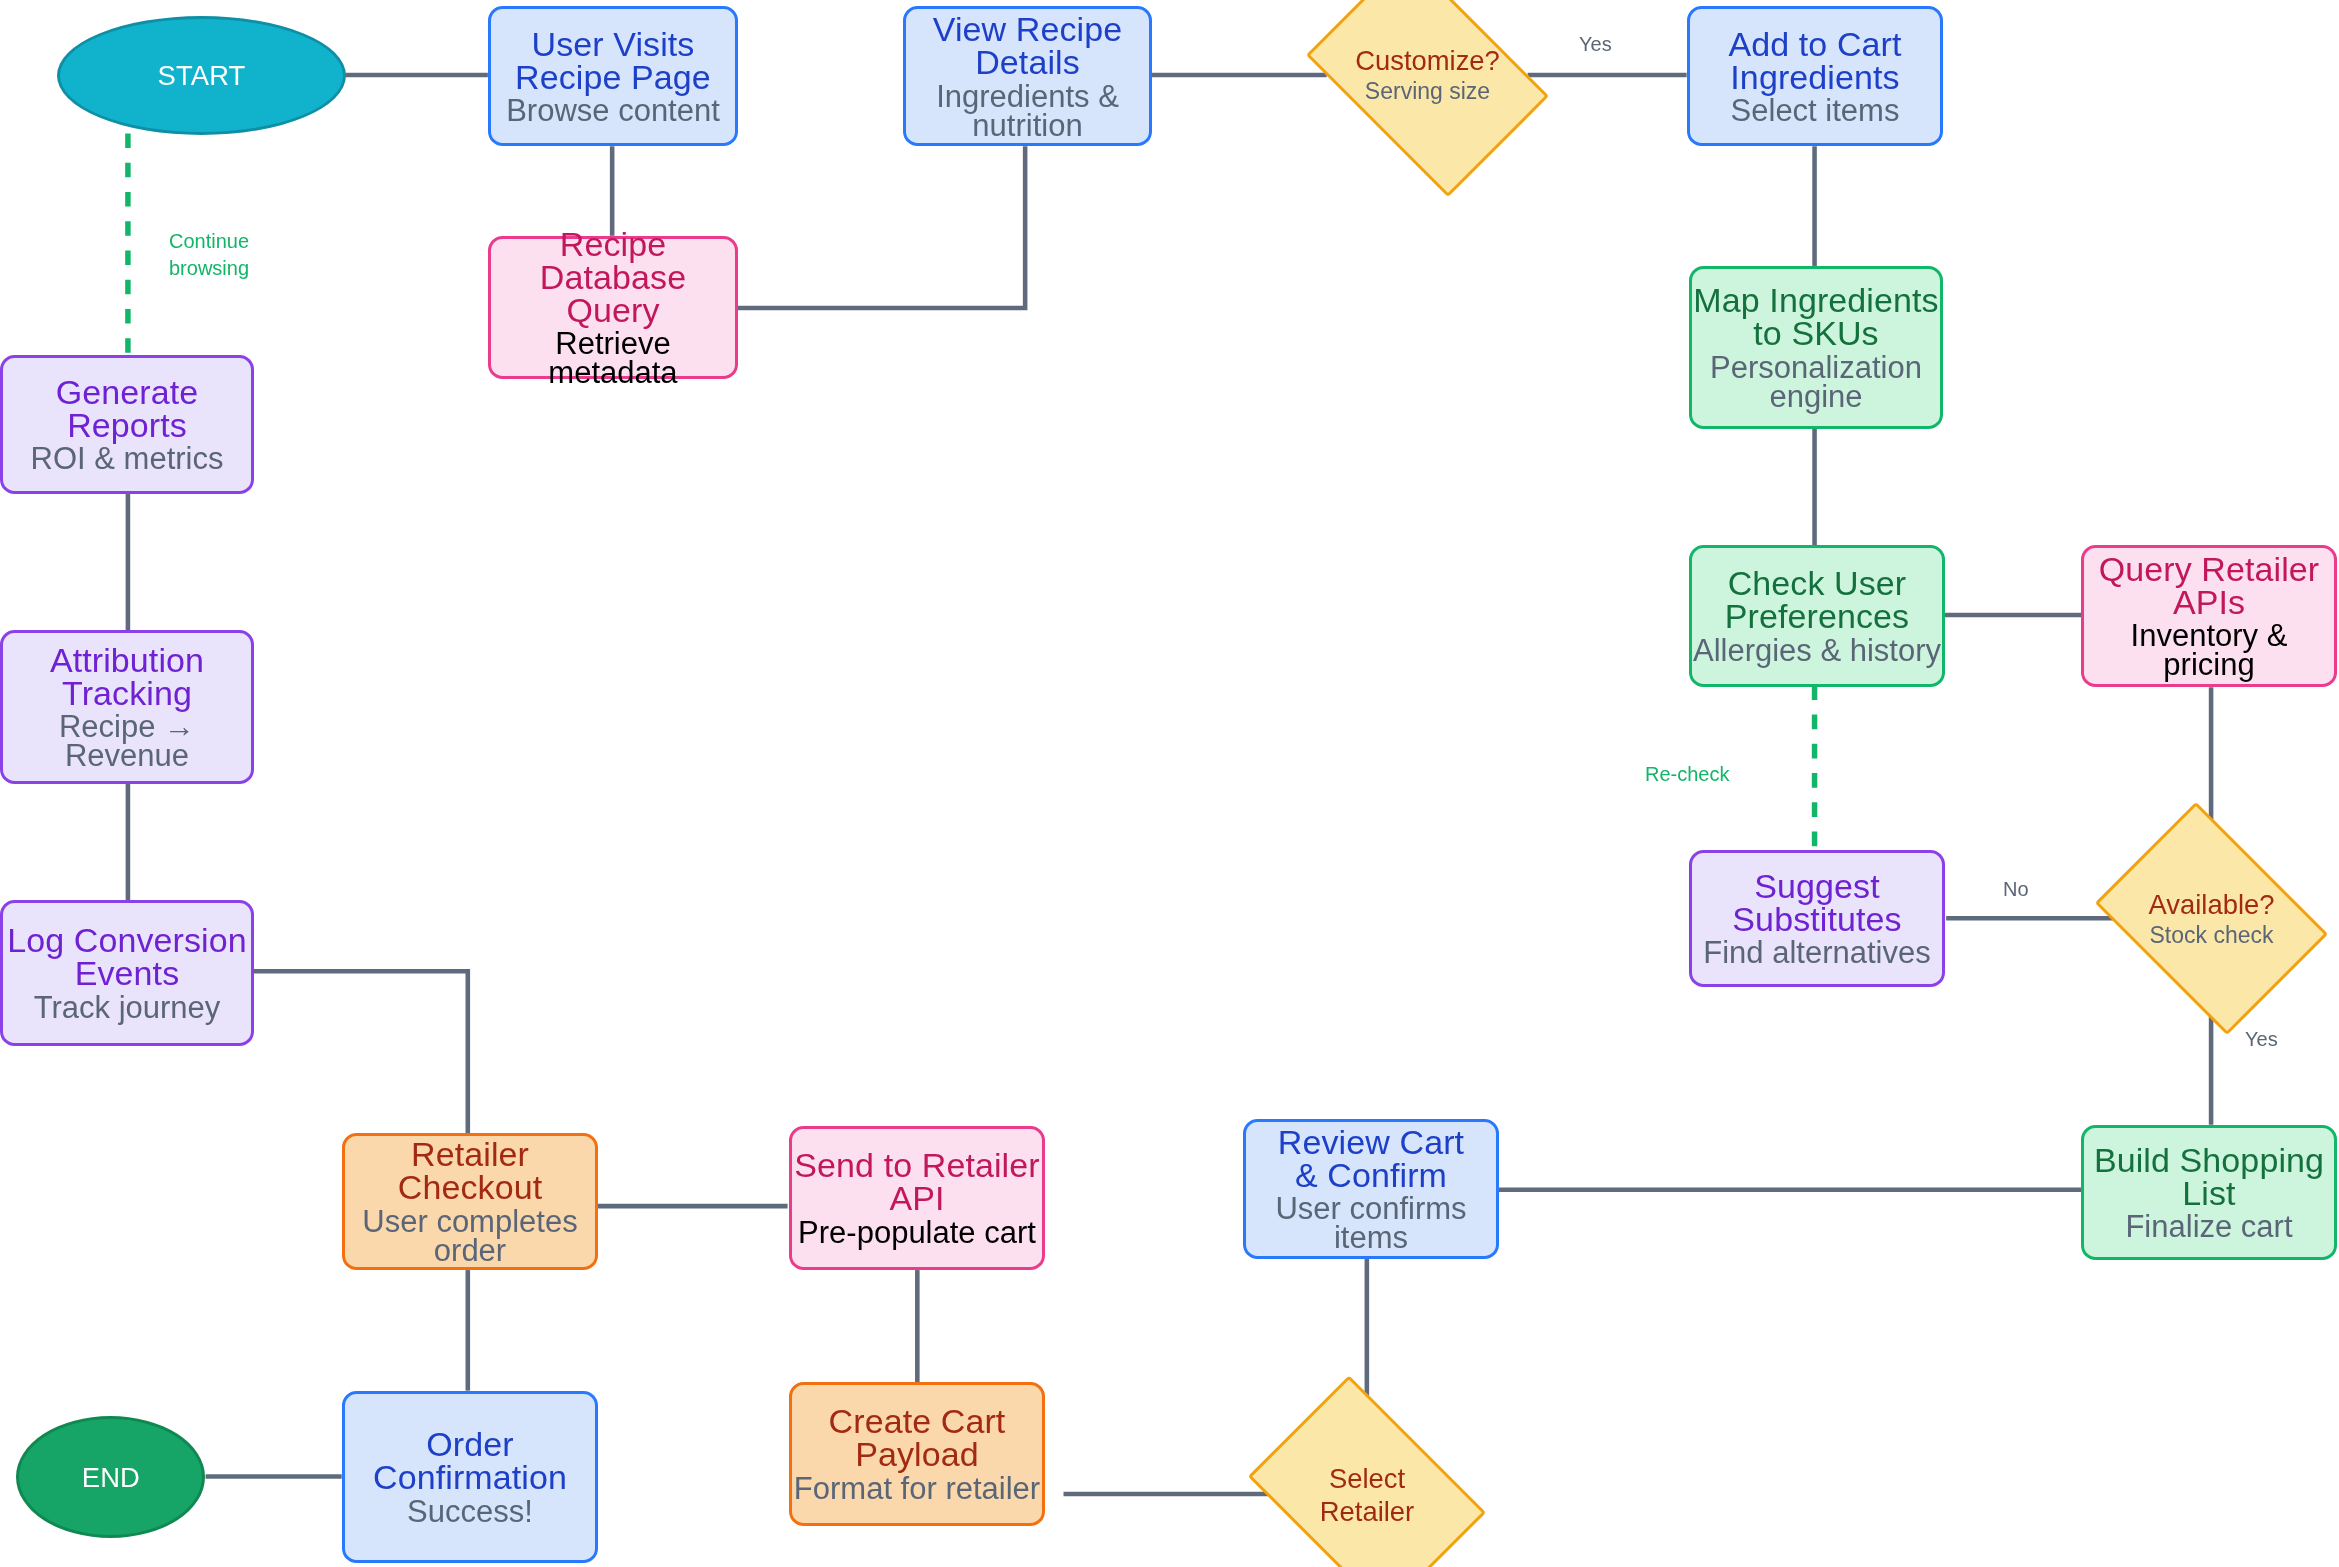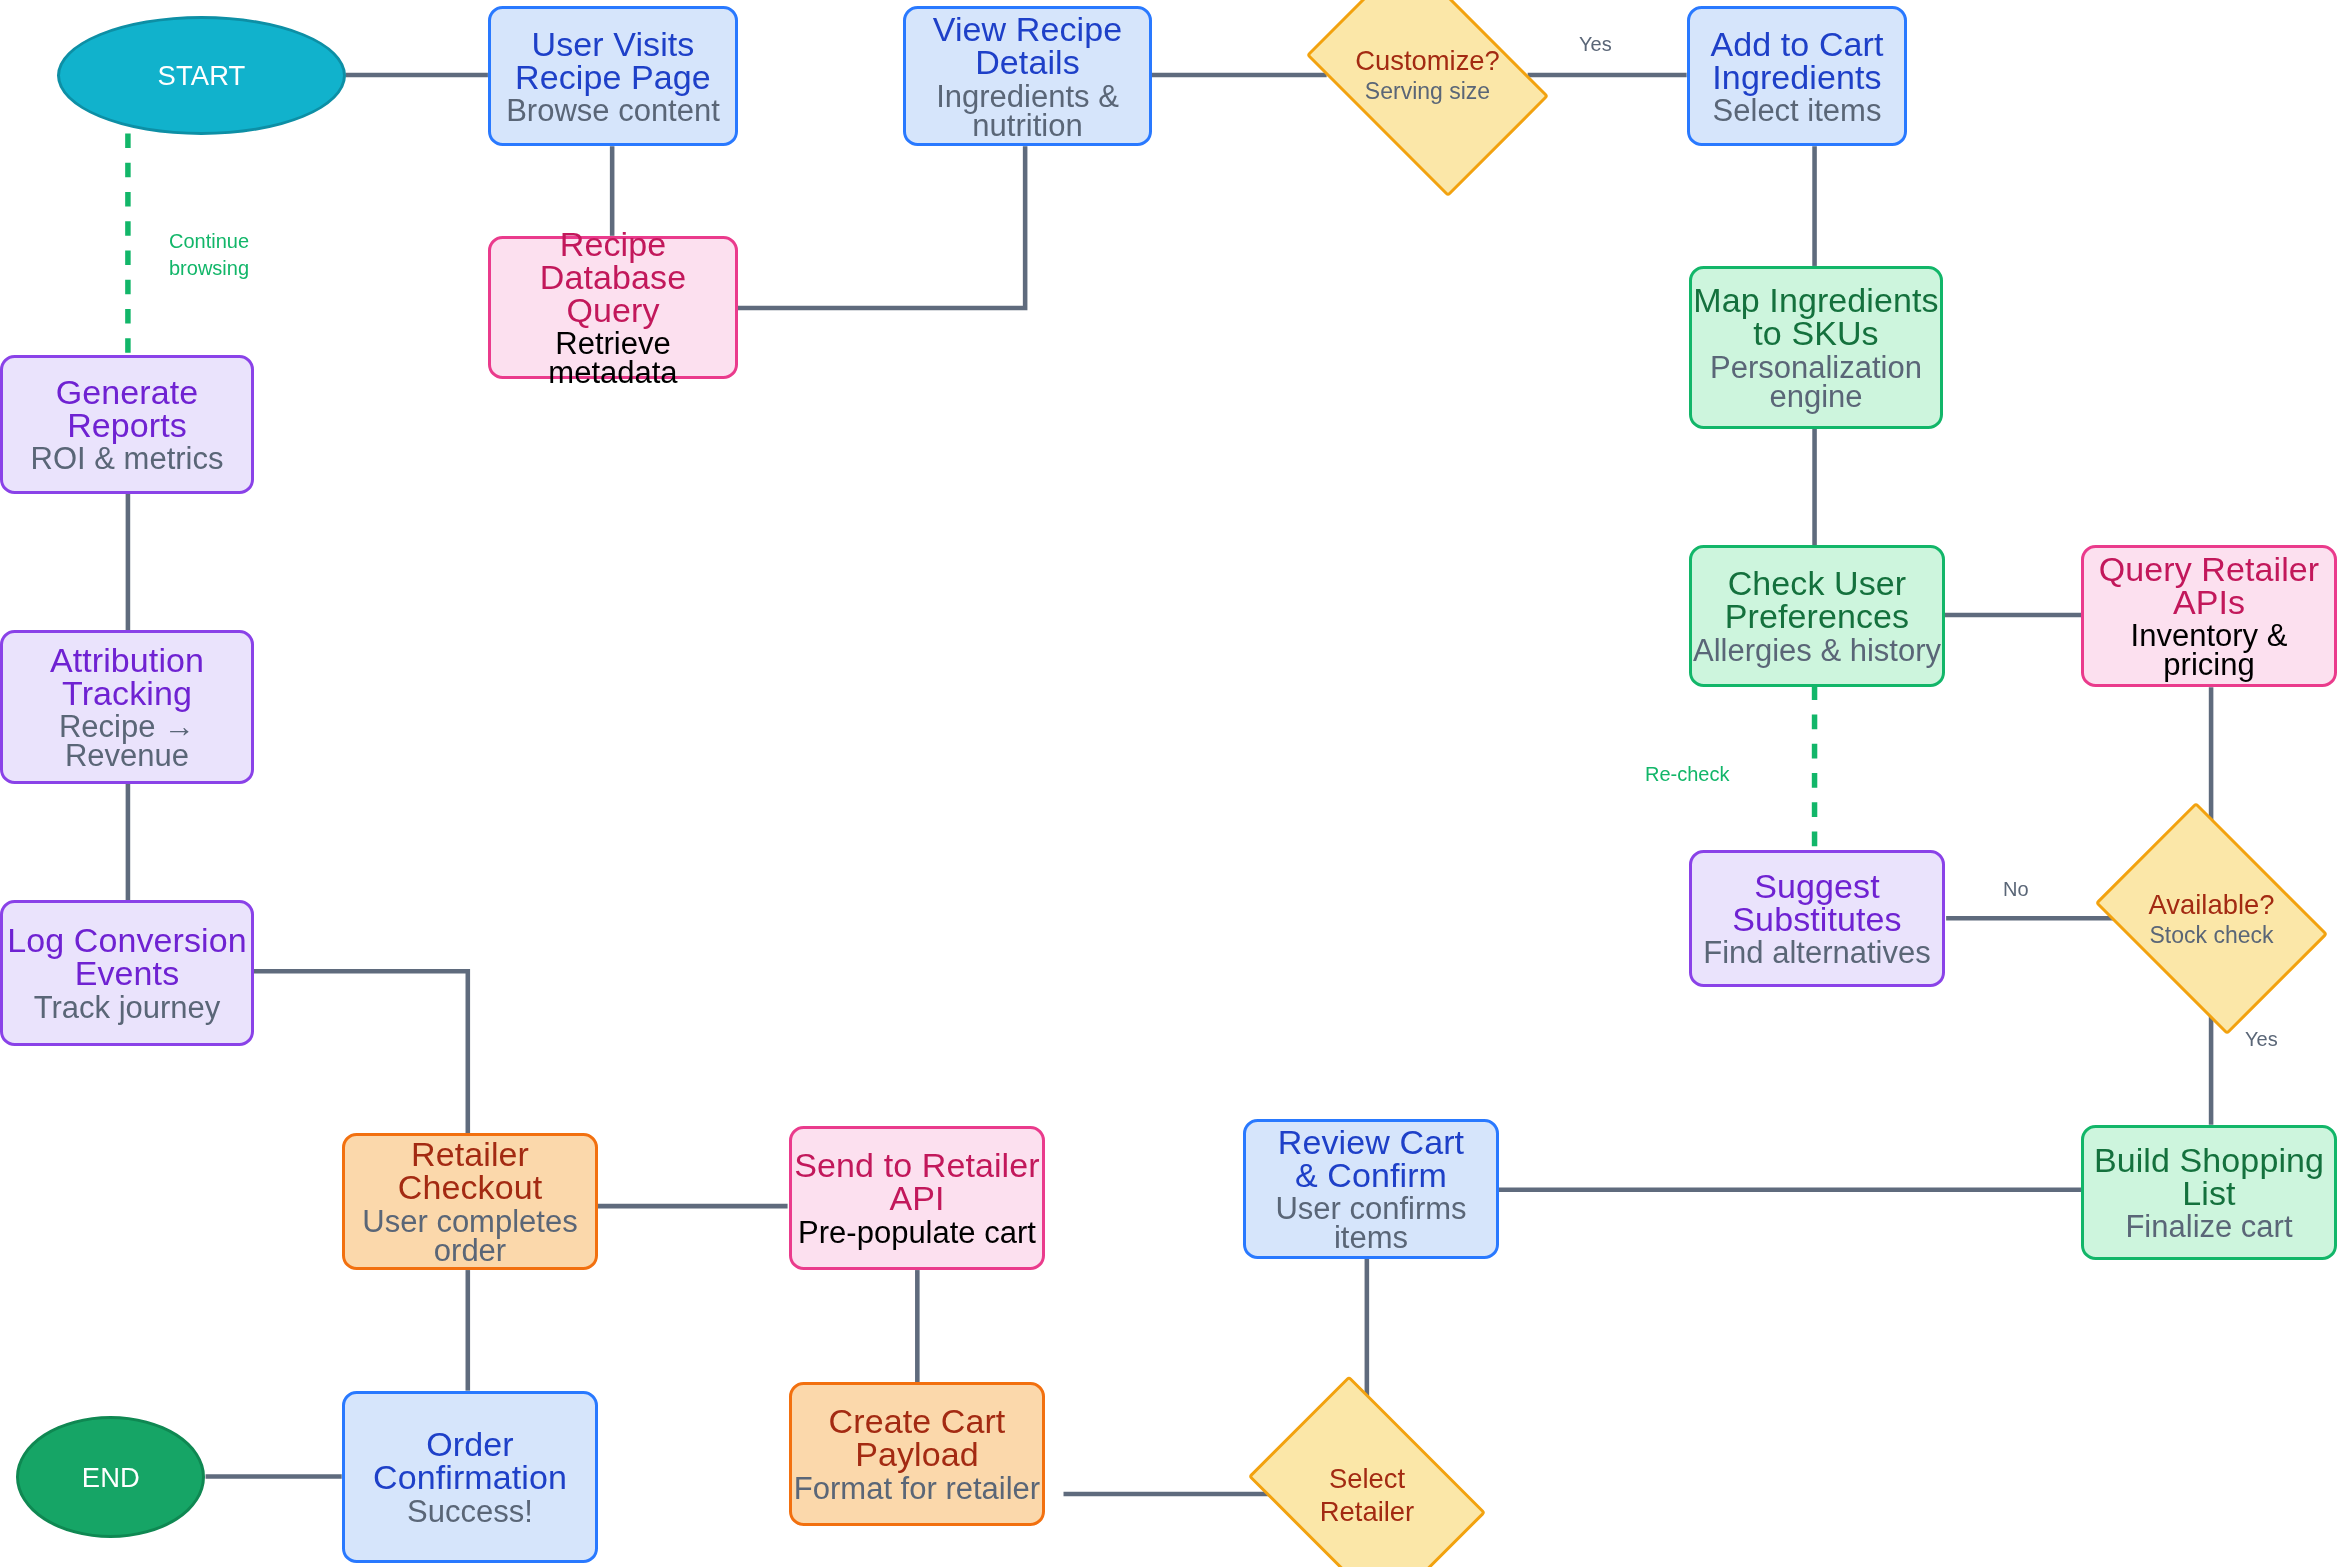--- a/index.html
+++ b/index.html
@@ -131,21 +131,21 @@
 
   <div class="diamond" style="left:1327px;top:3.7px;width:201px;height:143px;">
     <div class="shape"></div>
     <div class="dlabel">
       <span class="title">Customize?</span>
       <span class="sub">Serving size</span>
     </div>
   </div>
   <div class="edge-label" style="left:1579px;top:33px;">Yes</div>
 
-  <div class="node box blue" style="left:1687px;top:6.4px;width:220px;height:140px;">
+  <div class="node box blue" style="left:1687px;top:6.4px;width:256px;height:140px;">
     <span class="title">Add to Cart</span>
     <span class="title">Ingredients</span>
     <span class="sub">Select items</span>
   </div>
 
   <div class="node box green" style="left:1689px;top:266px;width:254px;height:163px;">
     <span class="title">Map Ingredients</span>
     <span class="title">to SKUs</span>
     <span class="sub">Personalization engine</span>
   </div>

